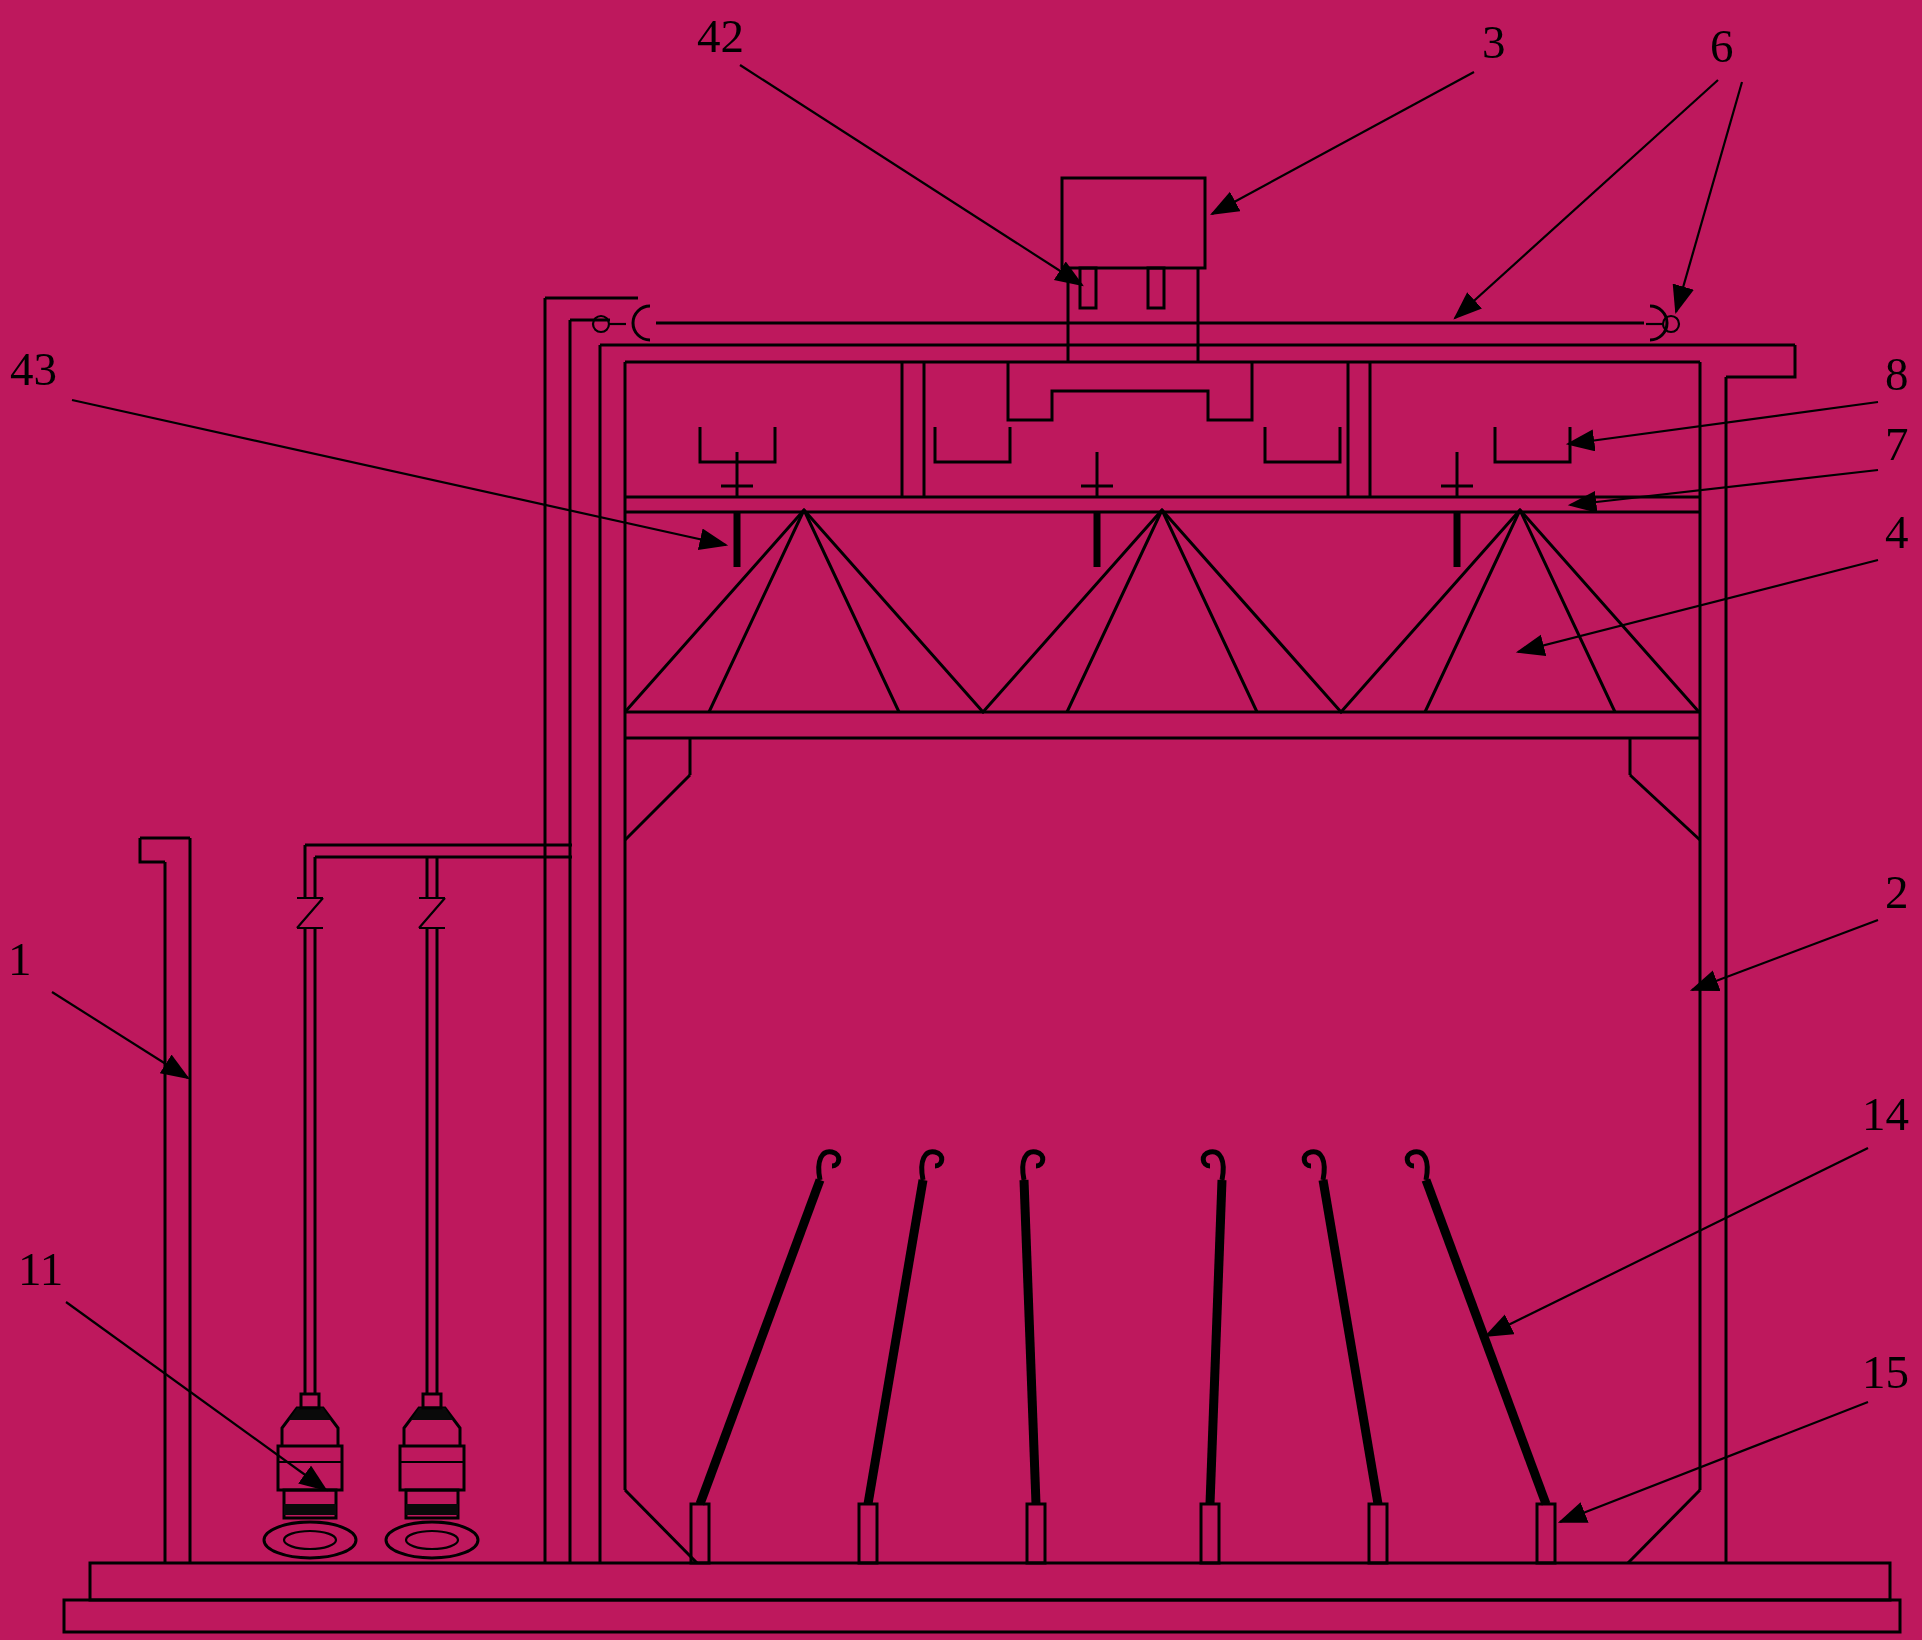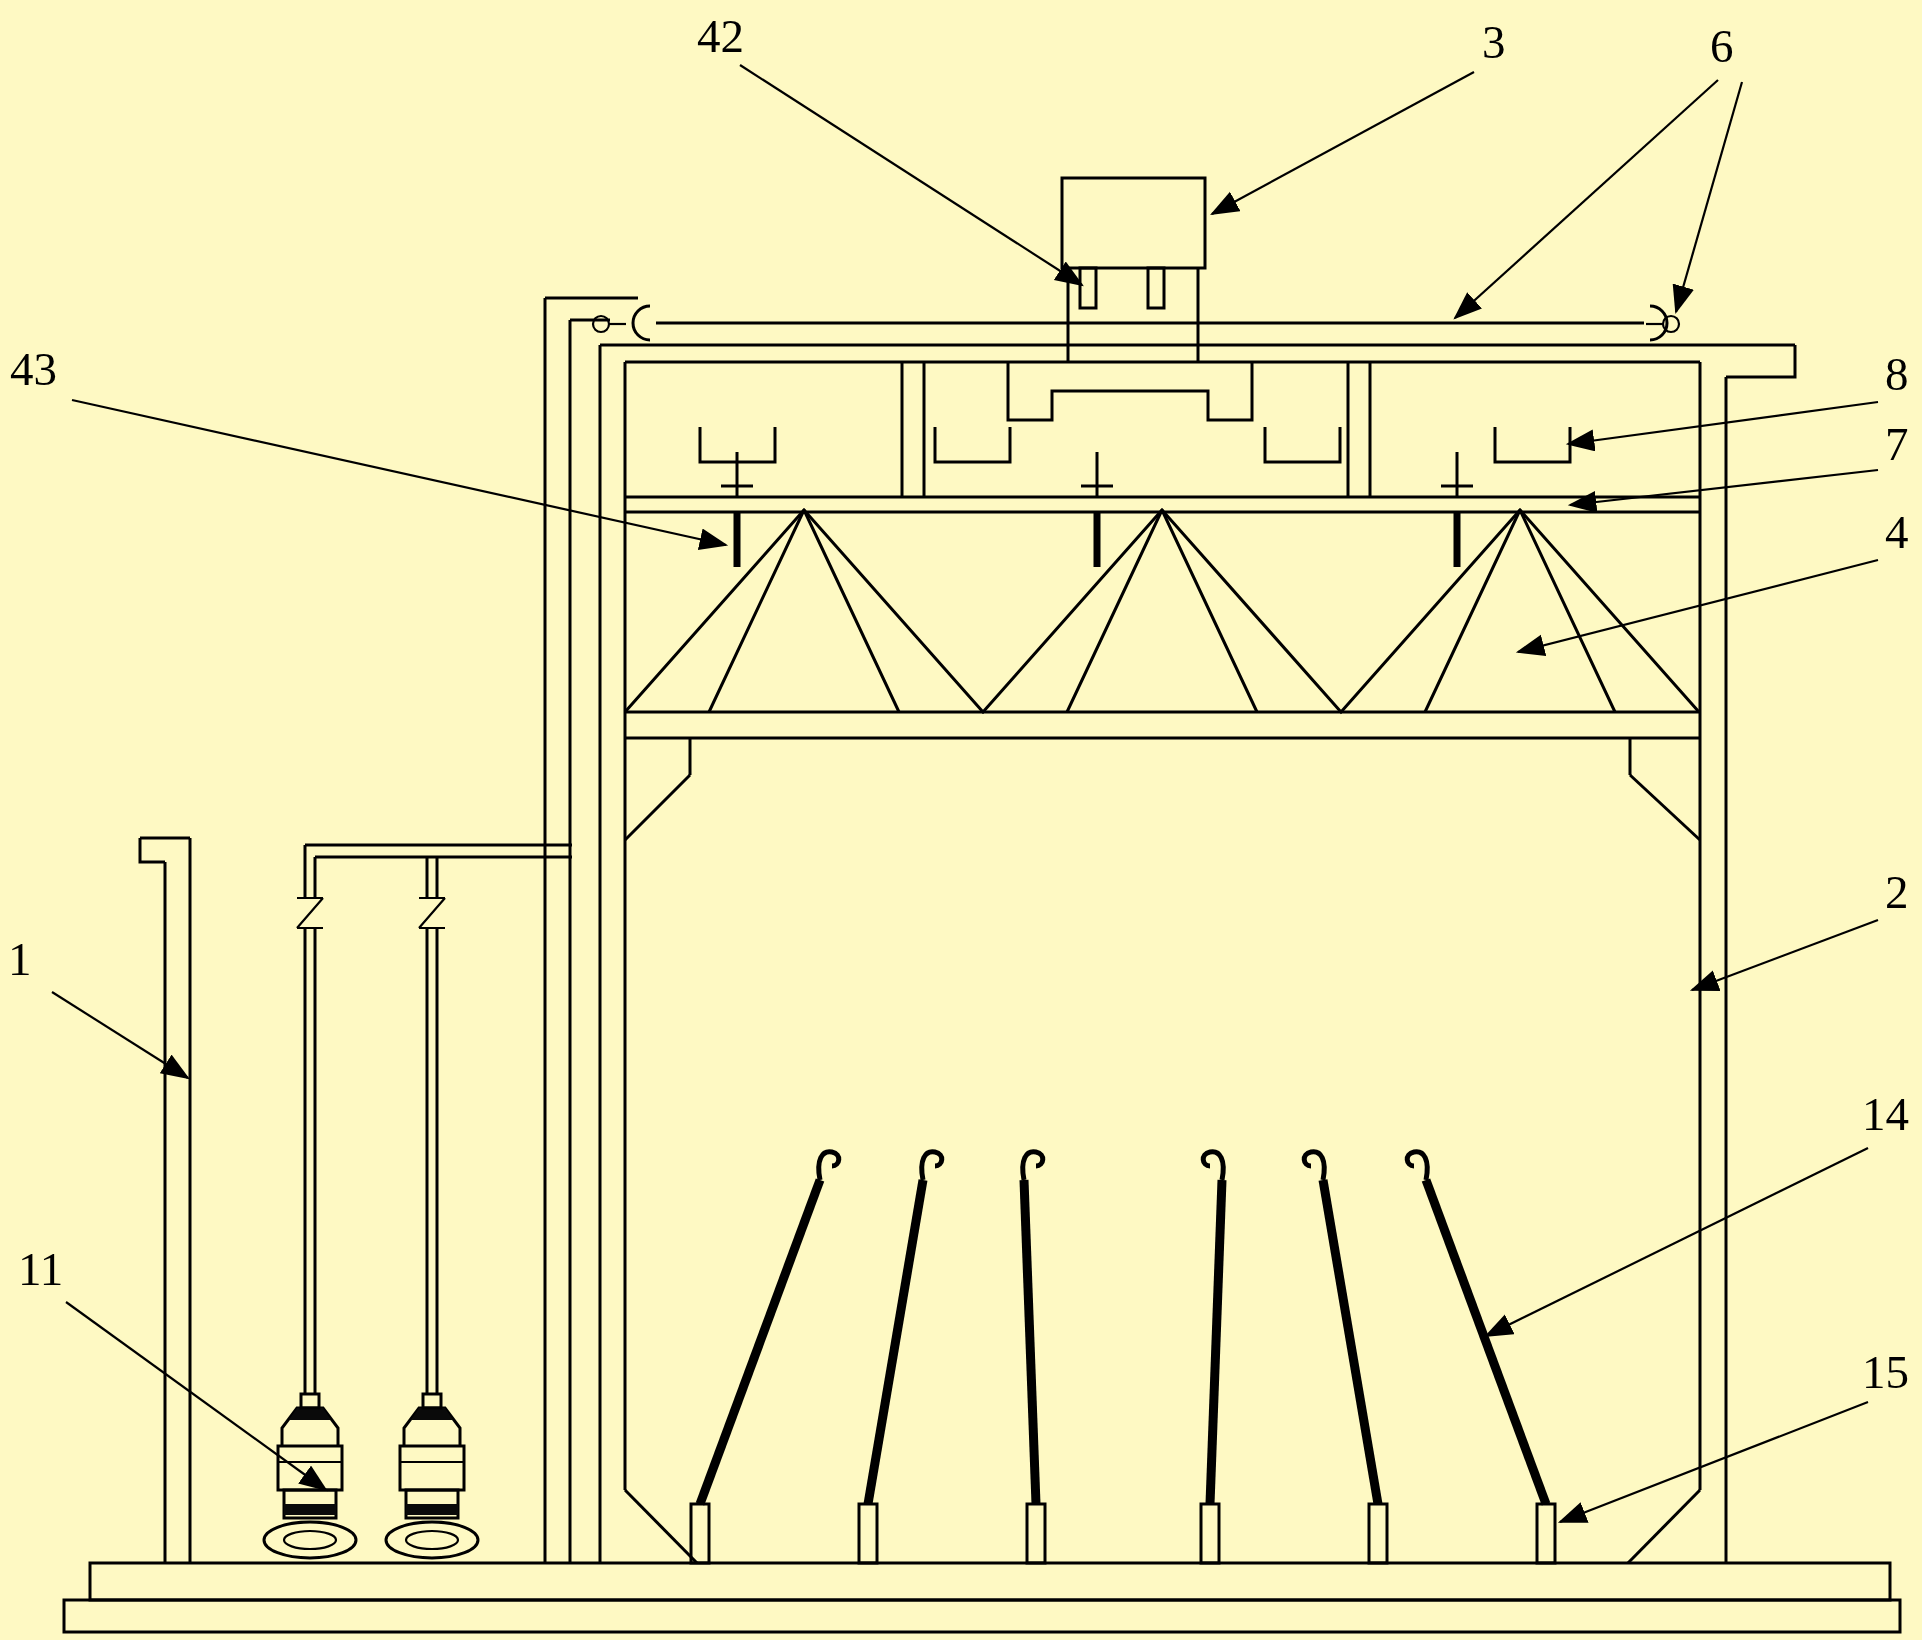--- a/index.html
+++ b/index.html
@@ -1,16 +1,16 @@
 <!DOCTYPE html>
 <html><head>
 <meta charset="utf-8">
 <style>
   html,body{margin:0;padding:0;background:#ffffff;}
-  .stage{position:relative;width:1922px;height:1640px;background:#fef9c3;overflow:hidden;text-align:right;}
+  .stage{position:relative;width:1922px;height:1640px;background:#be185d;overflow:hidden;text-align:right;}
   svg{display:block;width:1922px;height:1640px;}
   svg .ln{stroke:#000;fill:none;stroke-width:3;stroke-linecap:butt;stroke-linejoin:miter;}
   svg .t2{stroke-width:2.2;}
   svg .t5{stroke-width:5;}
   svg .t7{stroke-width:7;}
   svg .t9{stroke-width:9;}
   svg .filldark{fill:#0a0a0a;stroke:none;}
   svg .lbl{fill:#000;stroke:none;font-family:"Liberation Serif",serif;font-size:47px;}
   svg .leader{stroke:#000;fill:none;stroke-width:2.2;marker-end:url(#arr);}
 </style>

